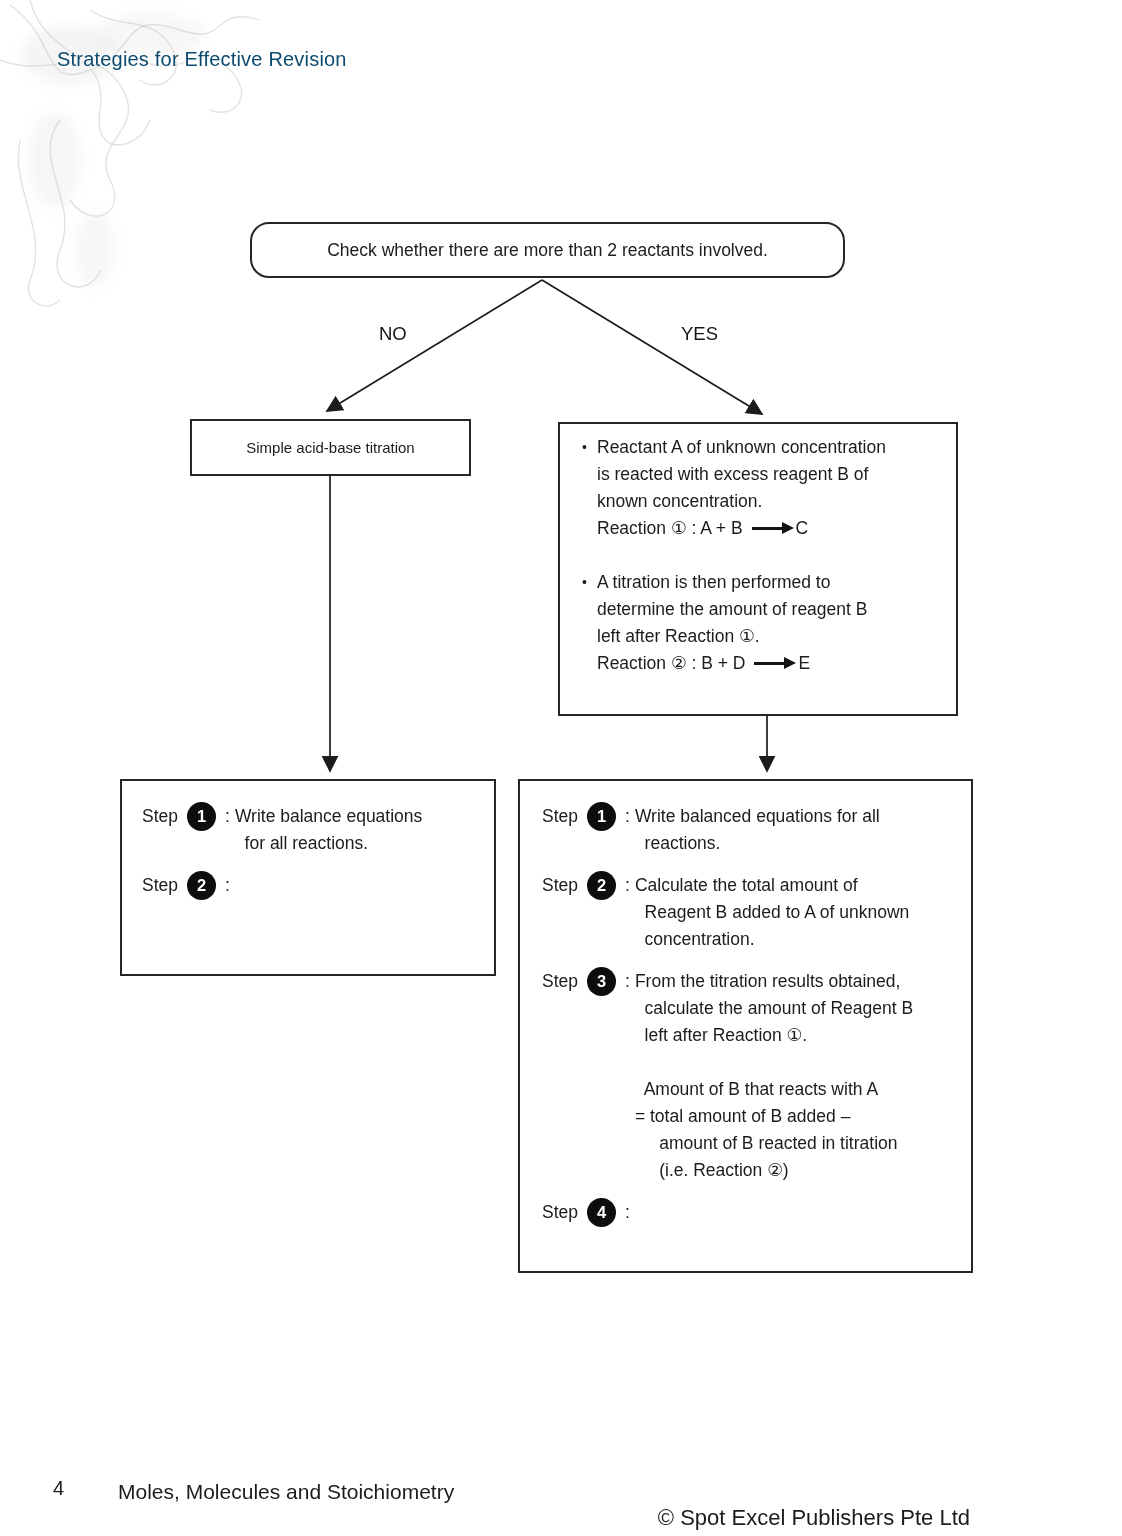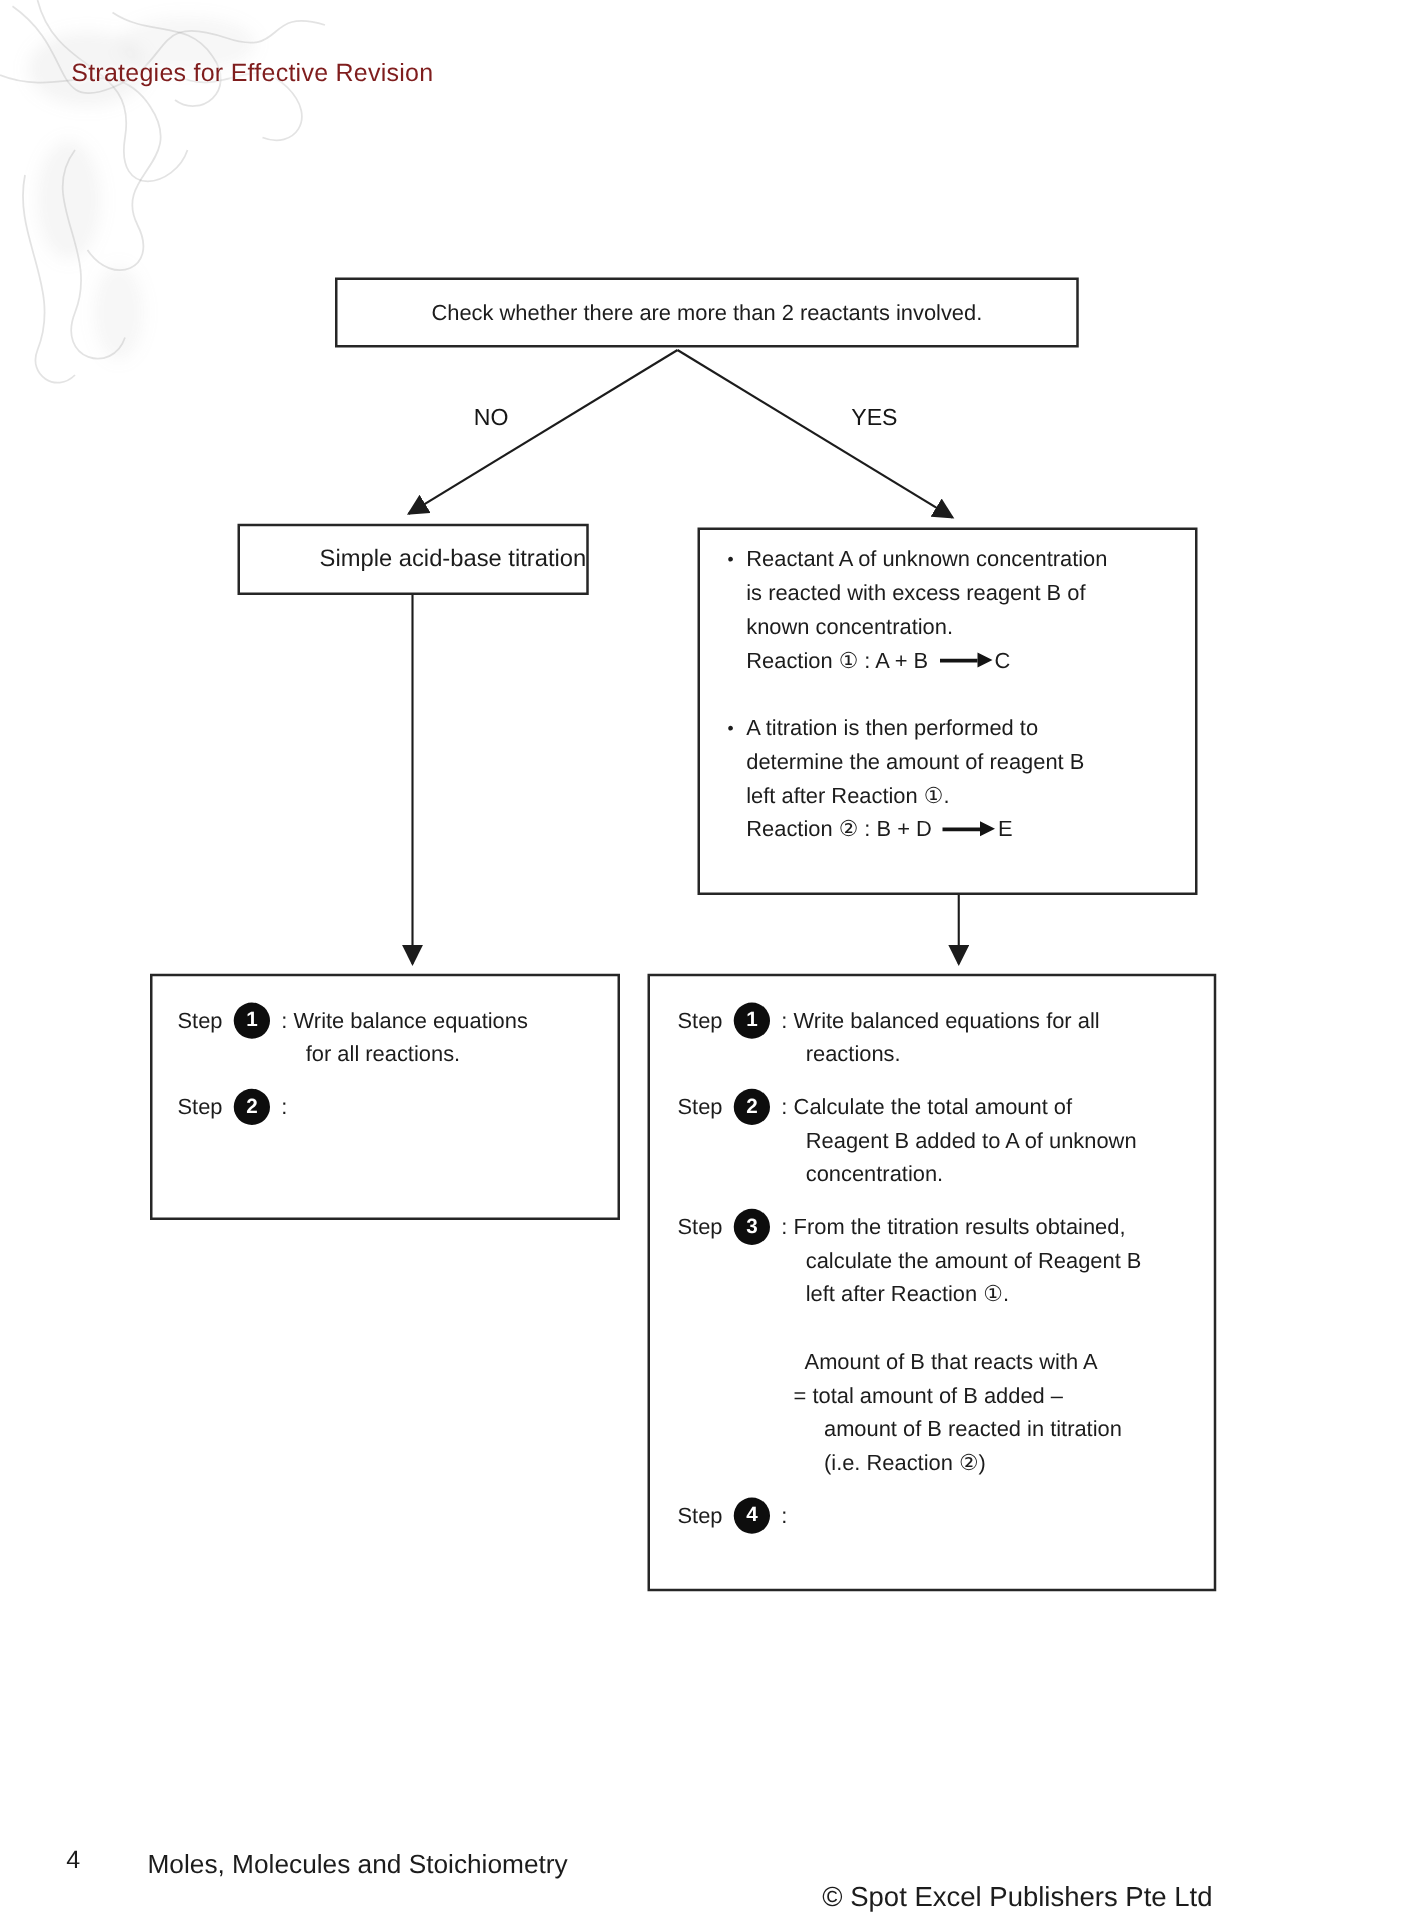--- a/index.html
+++ b/index.html
@@ -15,47 +15,48 @@
   }
 
   
   .ink-decoration { position: absolute; left: 0; top: 0; pointer-events: none; }
 
   .header-title {
     position: absolute;
     left: 57px; top: 48px;
     font-size: 20px;
     letter-spacing: 0.2px;
-    color: #7f1d1d;
+    color: #0c4a6e;
     text-shadow: 0 0 4px #fff, 0 0 6px #fff, 0 0 10px #fff;
   }
 
   .chart-title {
     position: absolute;
     left: 247px; top: 154px; width: 600px;
     text-align: center;
     font-size: 21px;
     color: #141414;
   }
 
   .fc-box {
     position: absolute;
     border: 2px solid #262626;
     background: #ffffff;
     box-sizing: border-box;
   }
   .box-root {
-    left: 268px; top: 222px; width: 595px; height: 56px;
+    left: 250px; top: 222px; width: 595px; height: 56px;
     display: flex; align-items: center; justify-content: center;
     font-size: 17.5px;
+    border-radius: 19px;
   }
   .box-simple {
     left: 190px; top: 419px; width: 281px; height: 57px;
-    display: flex; align-items: center; justify-content: flex-end;
-    font-size: 19px;
+    display: flex; align-items: center; justify-content: center;
+    font-size: 15px;
   }
   .box-back {
     left: 558px; top: 422px; width: 400px; height: 294px;
     padding: 10px 12px 0 22px;
     font-size: 17.5px; line-height: 27px;
   }
   .box-steps-left {
     left: 120px; top: 779px; width: 376px; height: 197px;
     padding: 22px 0 0 20px;
   }

